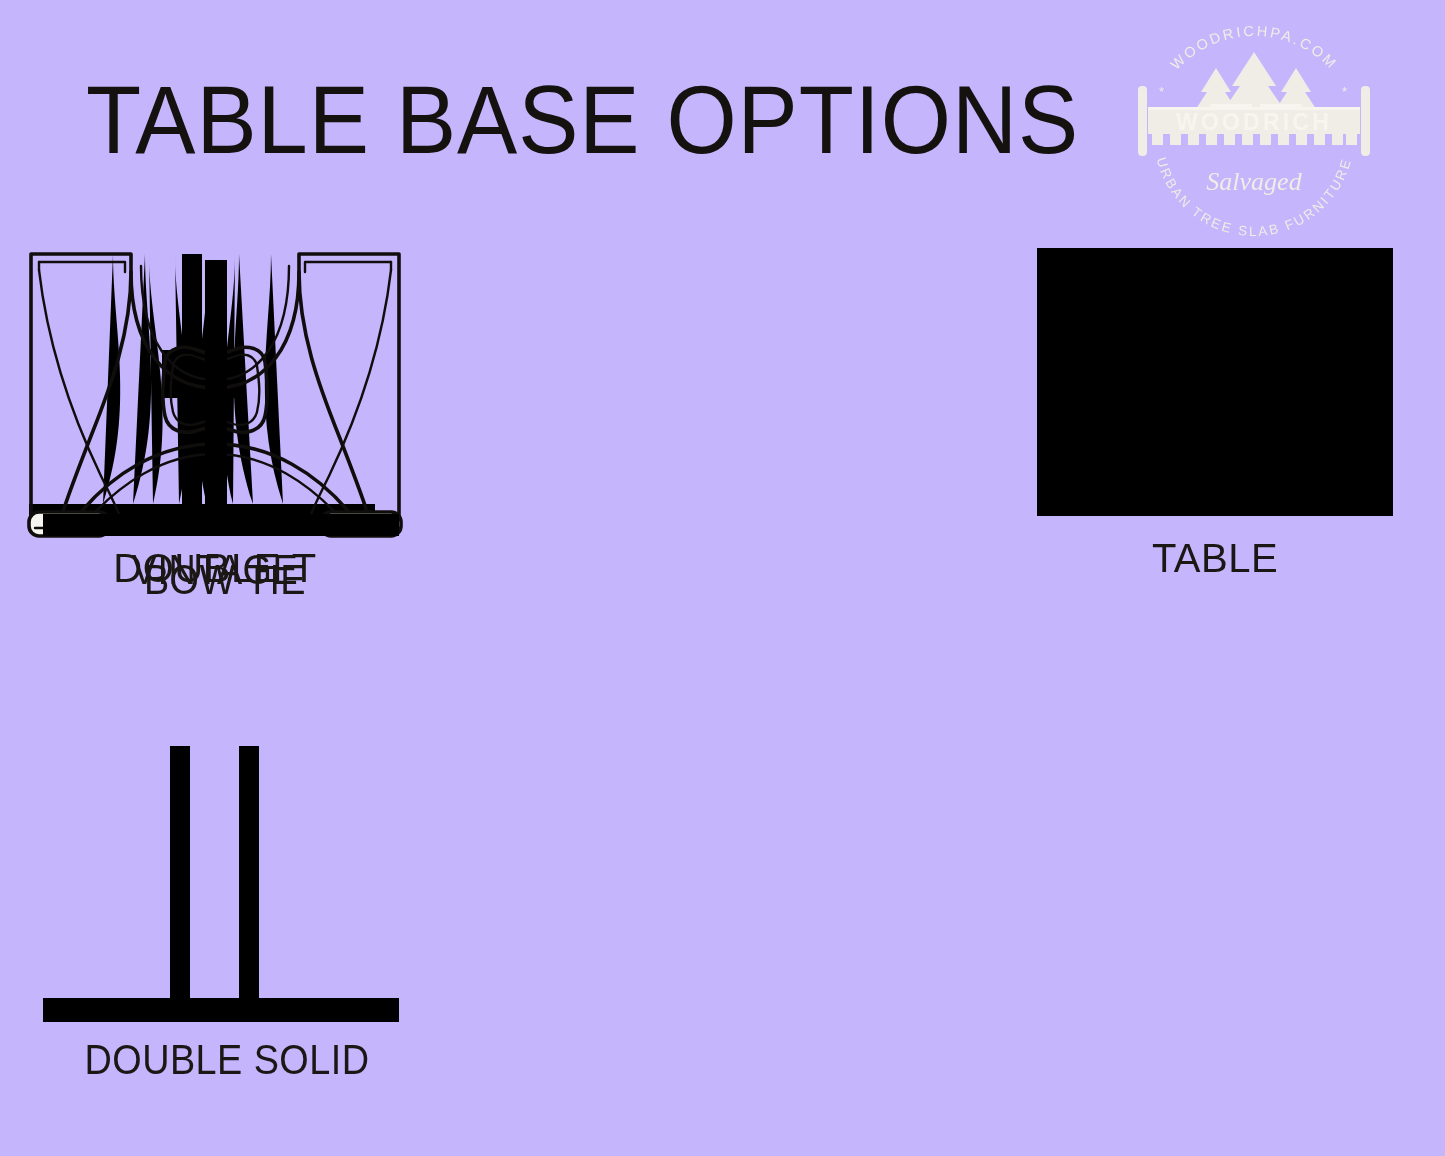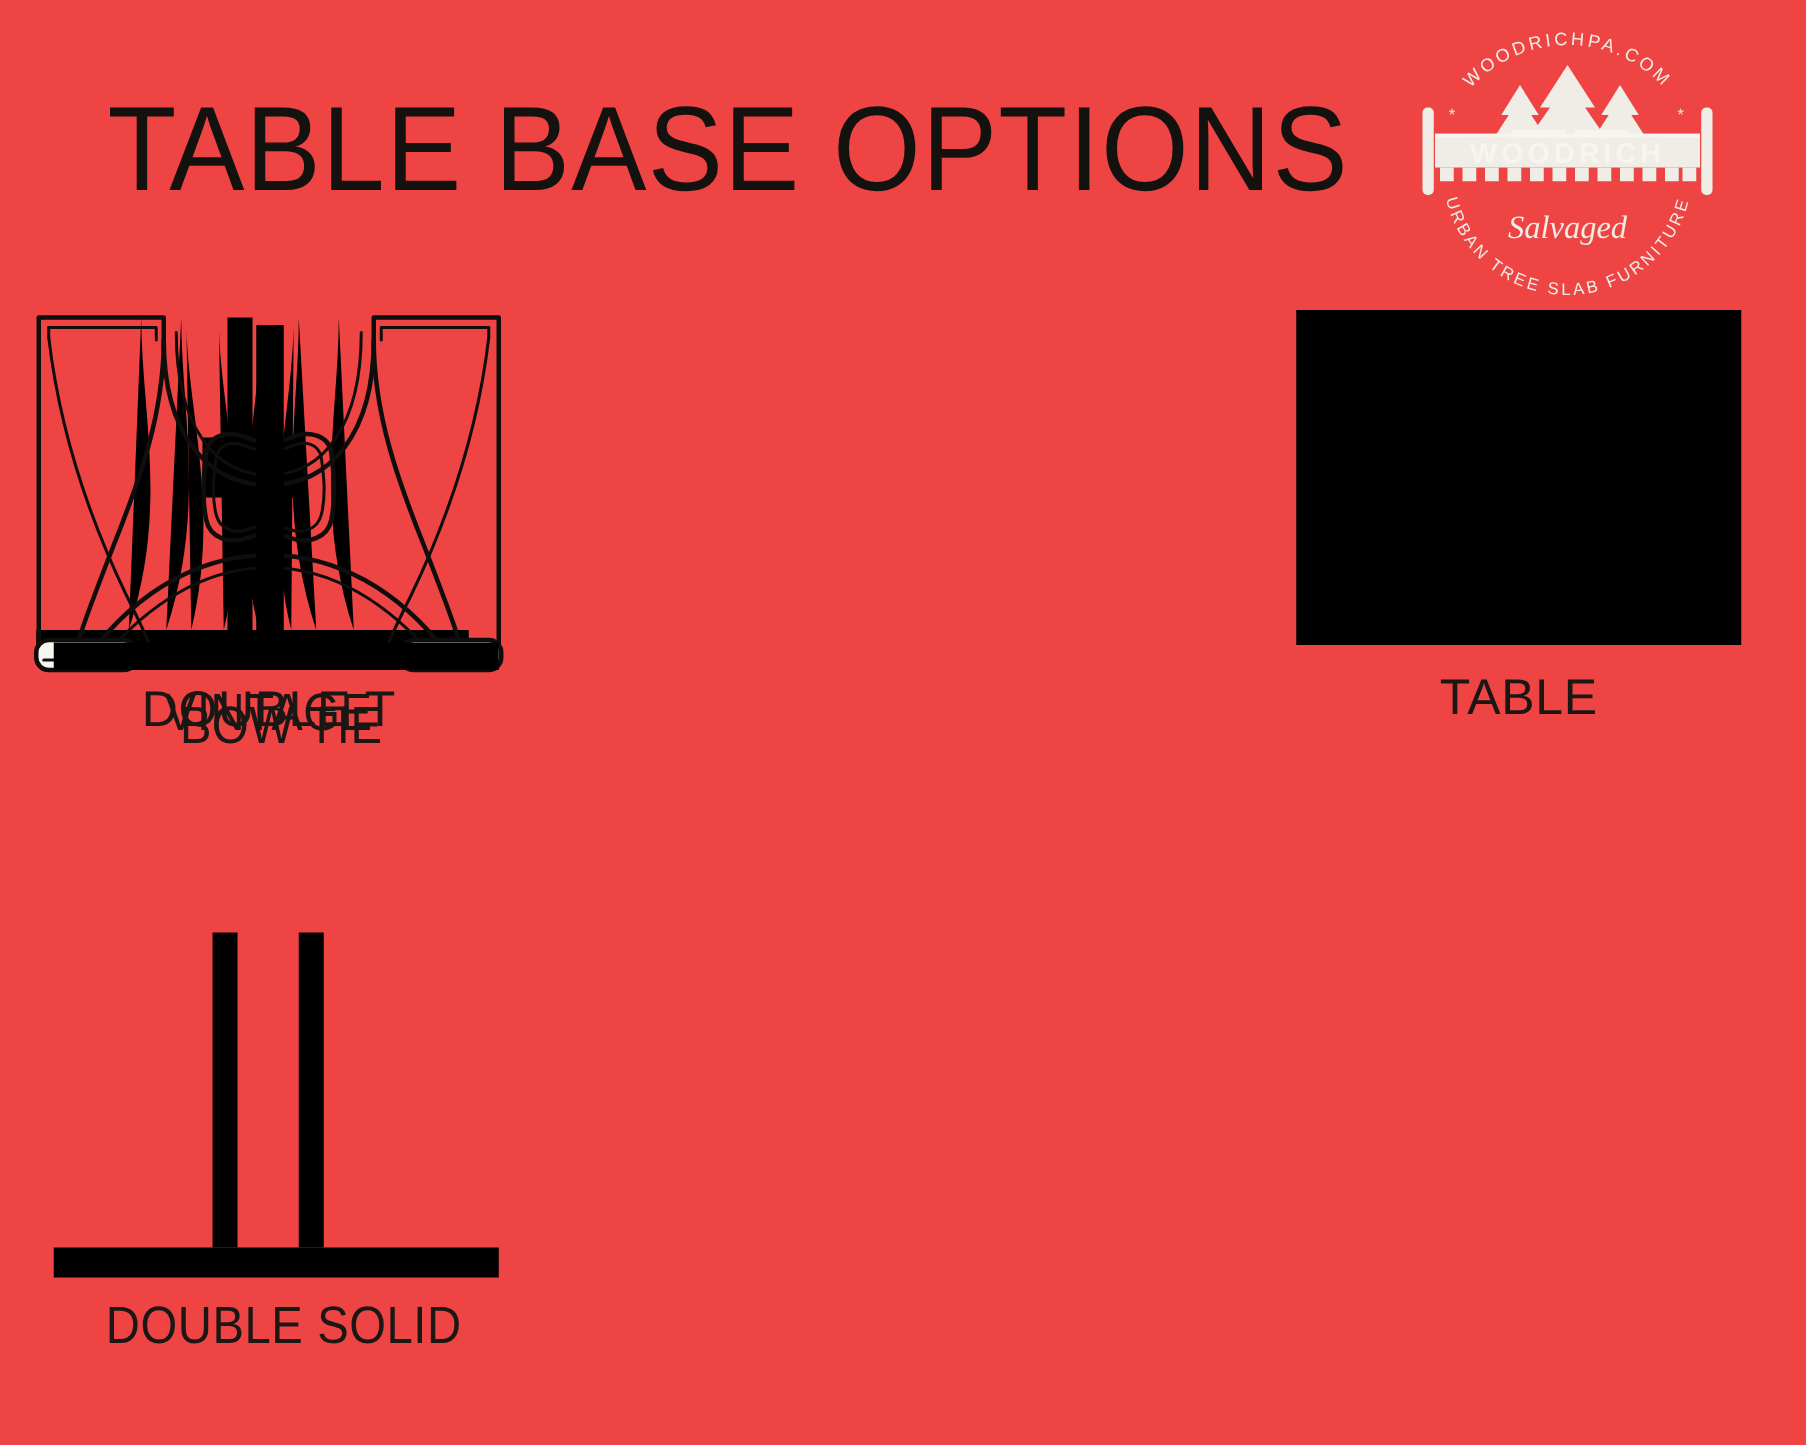--- a/index.html
+++ b/index.html
@@ -13,21 +13,21 @@
     background: #F7F5EF;
     font-family: "Liberation Sans", sans-serif;
     overflow: hidden;
     position: relative;
   }
 
   #page {
     position: relative;
     width: 1445px;
     height: 1156px;
-    background: #ef4444;
+    background: #c4b5fd;
   }
 
   
   .page-title {
     position: absolute;
     left: 86px;
     top: 72px;
     font-family: "Liberation Sans Narrow", "Liberation Sans", sans-serif;
     font-size: 96px;
     font-weight: 400;

